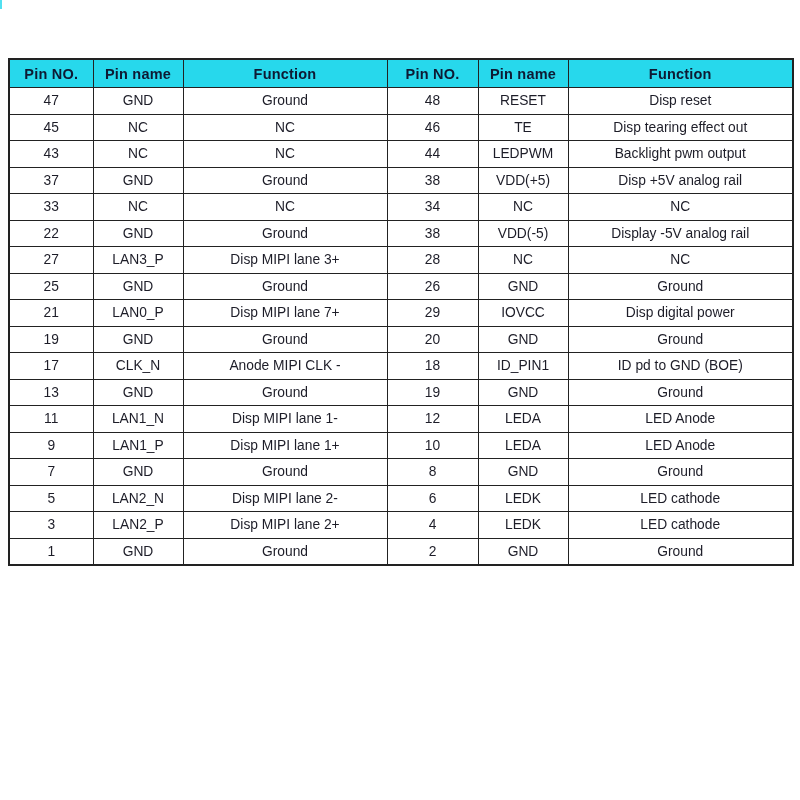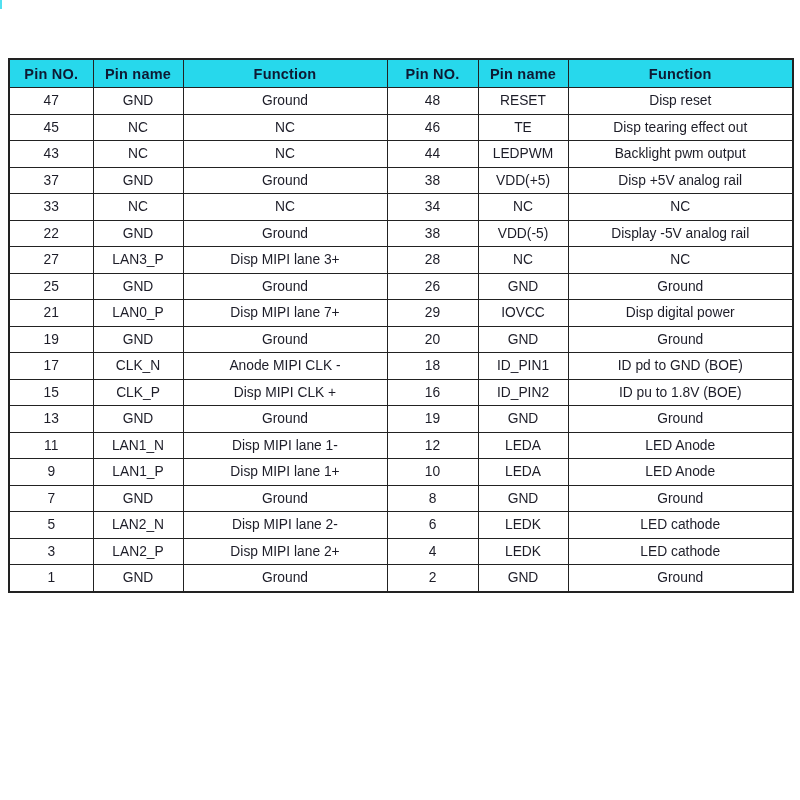--- a/index.html
+++ b/index.html
@@ -171,28 +171,20 @@
         </tr>
         <tr>
           <td>17</td>
           <td>CLK_N</td>
           <td>Anode MIPI CLK -</td>
           <td>18</td>
           <td>ID_PIN1</td>
           <td>ID pd to GND (BOE)</td>
         </tr>
         <tr>
-          <td>15</td>
-          <td>CLK_P</td>
-          <td>Disp MIPI CLK +</td>
-          <td>16</td>
-          <td>ID_PIN2</td>
-          <td>ID pu to 1.8V (BOE)</td>
-        </tr>
-        <tr>
           <td>13</td>
           <td>GND</td>
           <td>Ground</td>
           <td>19</td>
           <td>GND</td>
           <td>Ground</td>
         </tr>
         <tr>
           <td>11</td>
           <td>LAN1_N</td>

